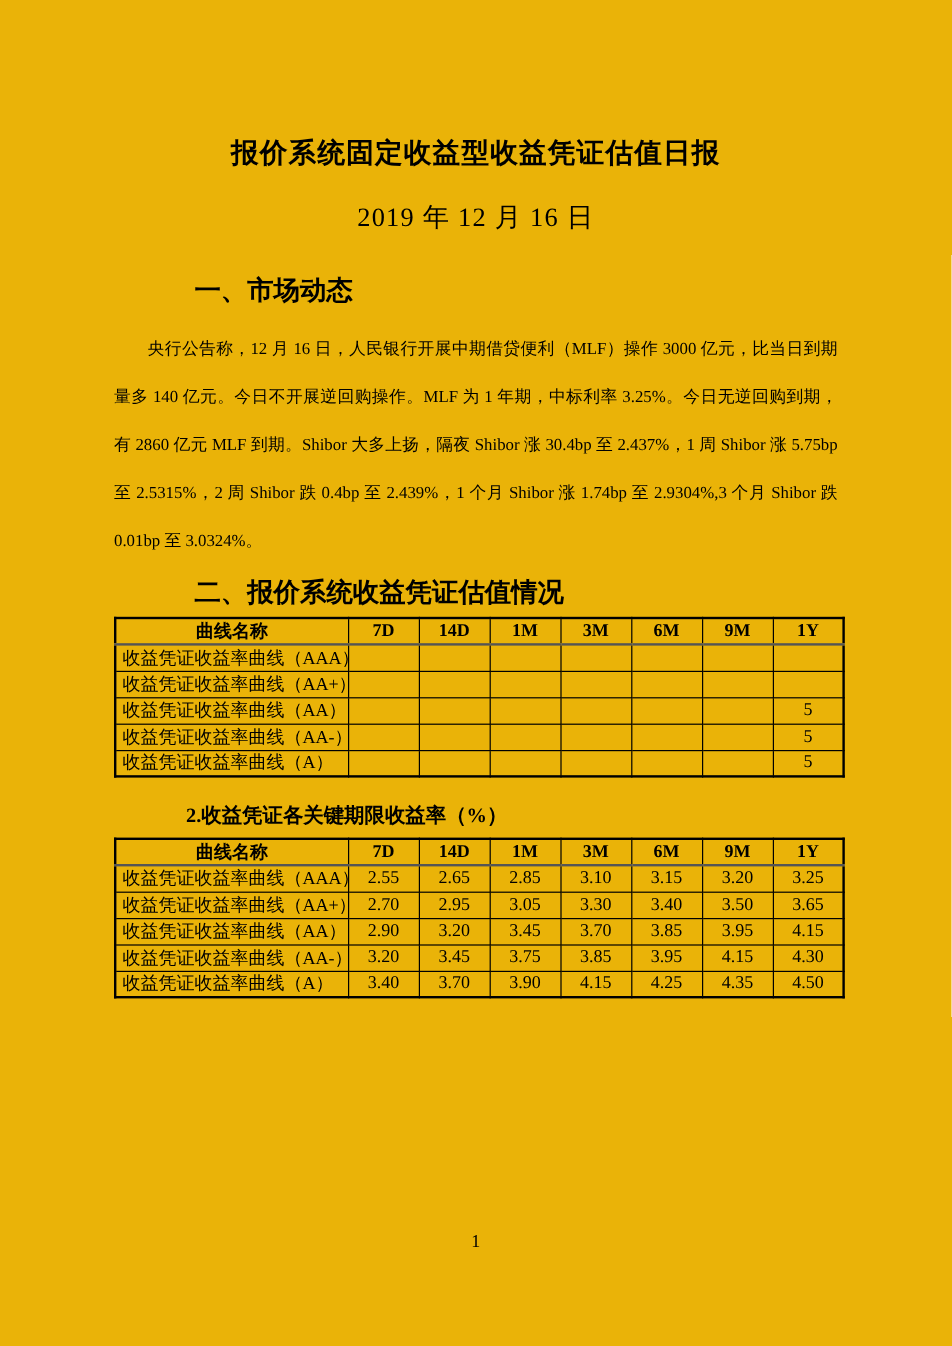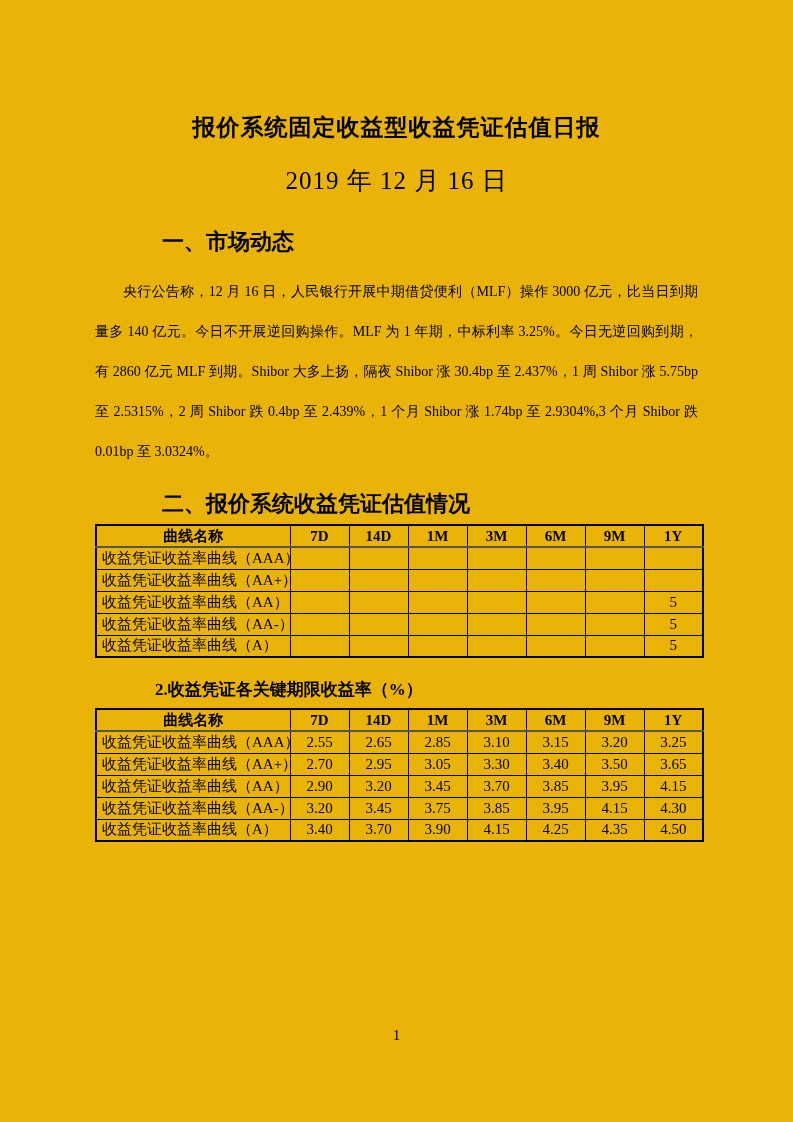--- a/index.html
+++ b/index.html
@@ -18,34 +18,34 @@
   .doc-title {
     font-family: "Liberation Sans", "DejaVu Sans", sans-serif;
     font-weight: bold;
     font-size: 23px;
     line-height: 30px;
     text-align: center;
     letter-spacing: 1px;
   }
   .doc-date {
     margin-top: 26px;
-    font-size: 25px;
+    font-size: 22px;
     line-height: 26px;
     text-align: center;
     letter-spacing: 1px;
   }
   .section-heading {
     font-family: "Liberation Sans", "DejaVu Sans", sans-serif;
     font-weight: bold;
     font-size: 22px;
     line-height: 28px;
     padding-left: 67px;
   }
   .section-heading.first { margin-top: 34px; }
-  .section-heading.second { margin-top: 18px; }
+  .section-heading.second { margin-top: 8px; }
   .body-paragraph {
     margin-top: 16px;
     font-size: 14px;
     line-height: 40px;
     text-align: justify;
     text-indent: 2em;
     width: 603px;
   }
   .table-title {
     font-weight: bold;

